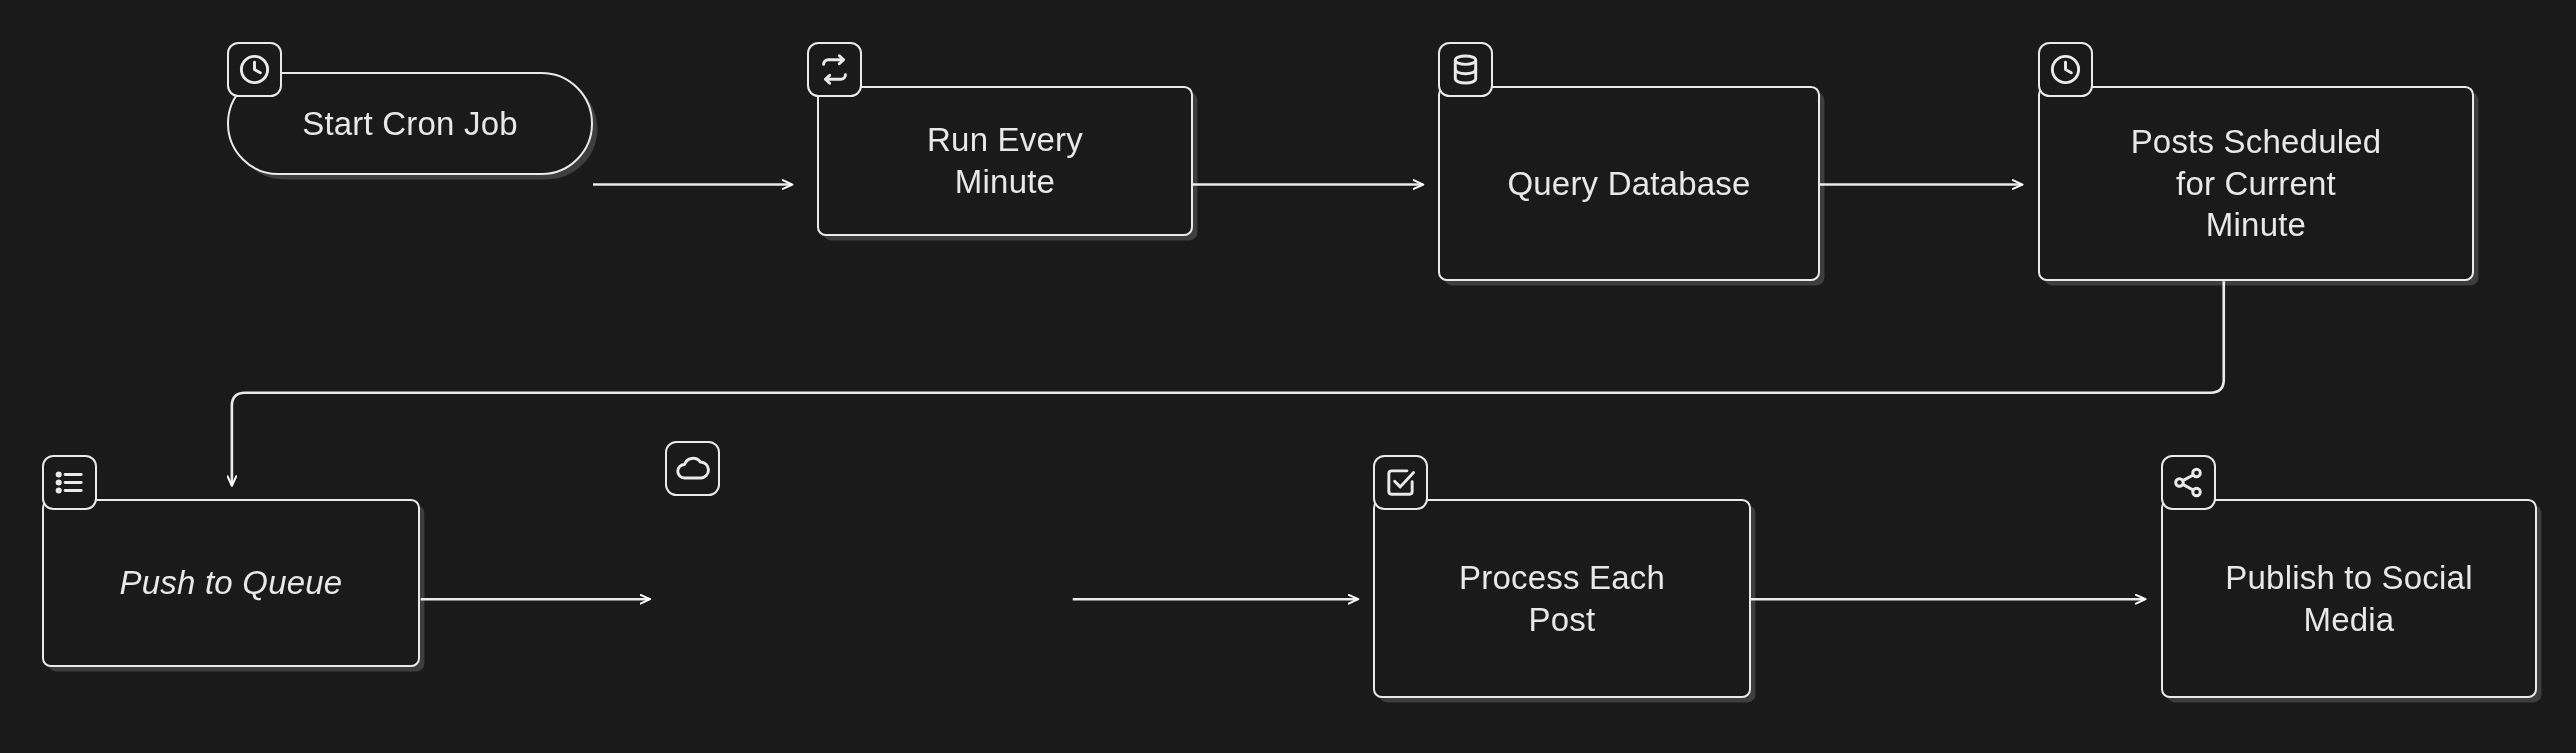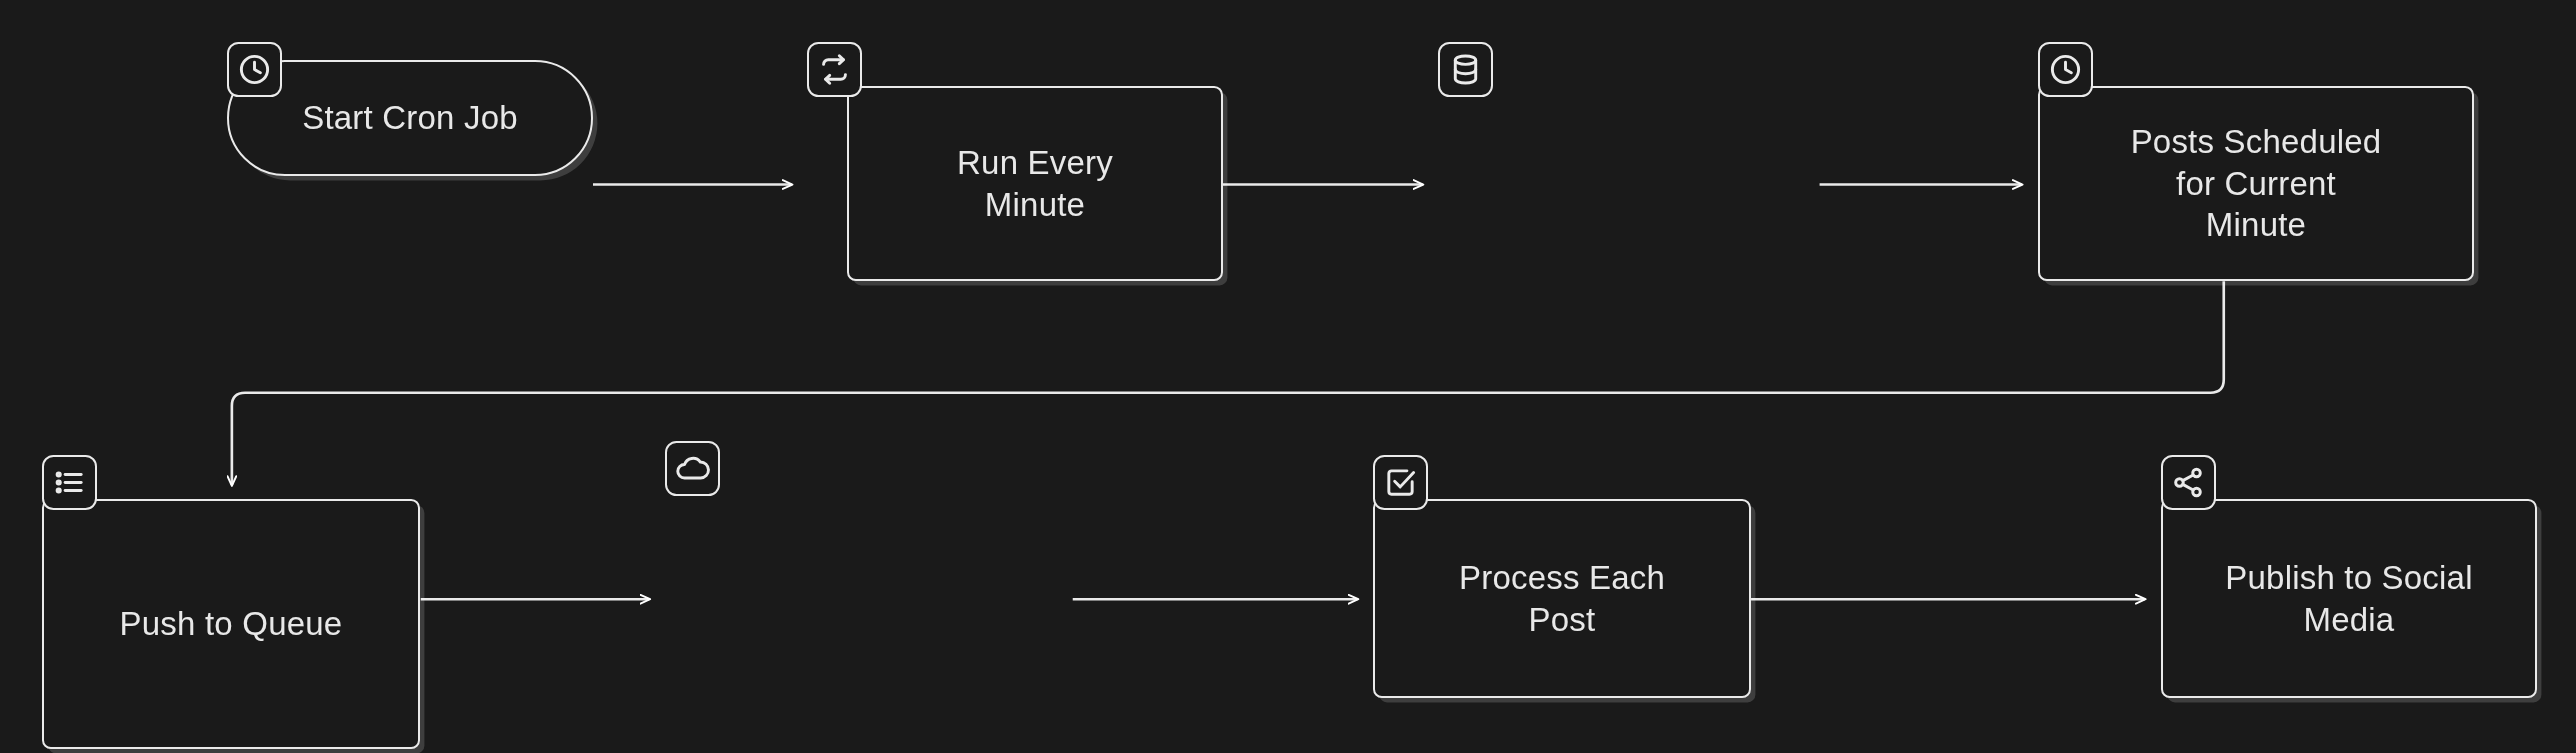--- a/index.html
+++ b/index.html
@@ -95,64 +95,67 @@
       <path d="M674,210 L900,210" marker-end="url(#ah)"></path>
       <path d="M1346,210 L1618,210" marker-end="url(#ah)"></path>
       <path d="M2070,210 L2300,210" marker-end="url(#ah)"></path>
       <path d="M2530,320 L2530,432 Q2530,447 2515,447 L278,447 Q263,447 263,462 L263,552" marker-end="url(#ah)"></path>
       <path d="M478,682 L738,682" marker-end="url(#ah)"></path>
       <path d="M1220,682 L1544,682" marker-end="url(#ah)"></path>
       <path d="M1992,682 L2440,682" marker-end="url(#ah)"></path>
     </g>
   </svg>
 
-  <div class="node stadium" style="left:227px; top:60px; width:366px; height:116px;">
+  <div class="node stadium" style="left:227px; top:72px; width:366px; height:103px;">
     <span class="label">Start Cron Job</span>
   </div>
   <div class="badge" style="left:227px; top:42px;">
     <svg viewBox="0 0 24 24" aria-hidden="true">
       <circle cx="12" cy="12" r="9" class="fillnone"></circle>
       <path d="M12 7 L12 12 L16 14.2"></path>
     </svg>
   </div>
 
-  <div class="node" style="left:847px; top:86px; width:376px; height:195px;">
+  <div class="node" style="left:817px; top:86px; width:376px; height:150px;">
     <span class="label">Run Every
 Minute</span>
   </div>
   <div class="badge" style="left:807px; top:42px;">
     <svg viewBox="0 0 24 24" aria-hidden="true">
       <path d="M4.5 8.5 A3.2 3.2 0 0 1 7.7 5.3 L18 5.3"></path>
       <path d="M15.3 2.6 L18.2 5.3 L15.3 8"></path>
       <path d="M19.5 15.5 A3.2 3.2 0 0 1 16.3 18.7 L6 18.7"></path>
       <path d="M8.7 21.4 L5.8 18.7 L8.7 16"></path>
     </svg>
   </div>
 
+  <div class="node" style="left:1438px; top:86px; width:382px; height:195px;">
+    <span class="label">Query Database</span>
+  </div>
   <div class="badge" style="left:1438px; top:42px;">
     <svg viewBox="0 0 24 24" aria-hidden="true">
       <ellipse cx="12" cy="5.6" rx="7" ry="2.9" class="fillnone"></ellipse>
       <path d="M5 5.6 L5 18.4 A7 2.9 0 0 0 19 18.4 L19 5.6"></path>
       <path d="M5 12 A7 2.9 0 0 0 19 12"></path>
     </svg>
   </div>
 
   <div class="node" style="left:2038px; top:86px; width:436px; height:195px;">
     <span class="label">Posts Scheduled
 for Current
 Minute</span>
   </div>
   <div class="badge" style="left:2038px; top:42px;">
     <svg viewBox="0 0 24 24" aria-hidden="true">
       <circle cx="12" cy="12" r="9" class="fillnone"></circle>
       <path d="M12 7 L12 12 L16 14.2"></path>
     </svg>
   </div>
 
-  <div class="node" style="left:42px; top:499px; width:378px; height:250px;">
+  <div class="node" style="left:42px; top:499px; width:378px; height:168px;font-style:italic;">
     <span class="label">Push to Queue</span>
   </div>
   <div class="badge" style="left:42px; top:455px;">
     <svg viewBox="0 0 24 24" aria-hidden="true">
       <path d="M9 6.5 L20 6.5"></path>
       <path d="M9 12 L20 12"></path>
       <path d="M9 17.5 L20 17.5"></path>
       <circle cx="4.6" cy="6.5" r="1.1" fill="#eaeaea" stroke="none"></circle>
       <circle cx="4.6" cy="12" r="1.1" fill="#eaeaea" stroke="none"></circle>
       <circle cx="4.6" cy="17.5" r="1.1" fill="#eaeaea" stroke="none"></circle>

